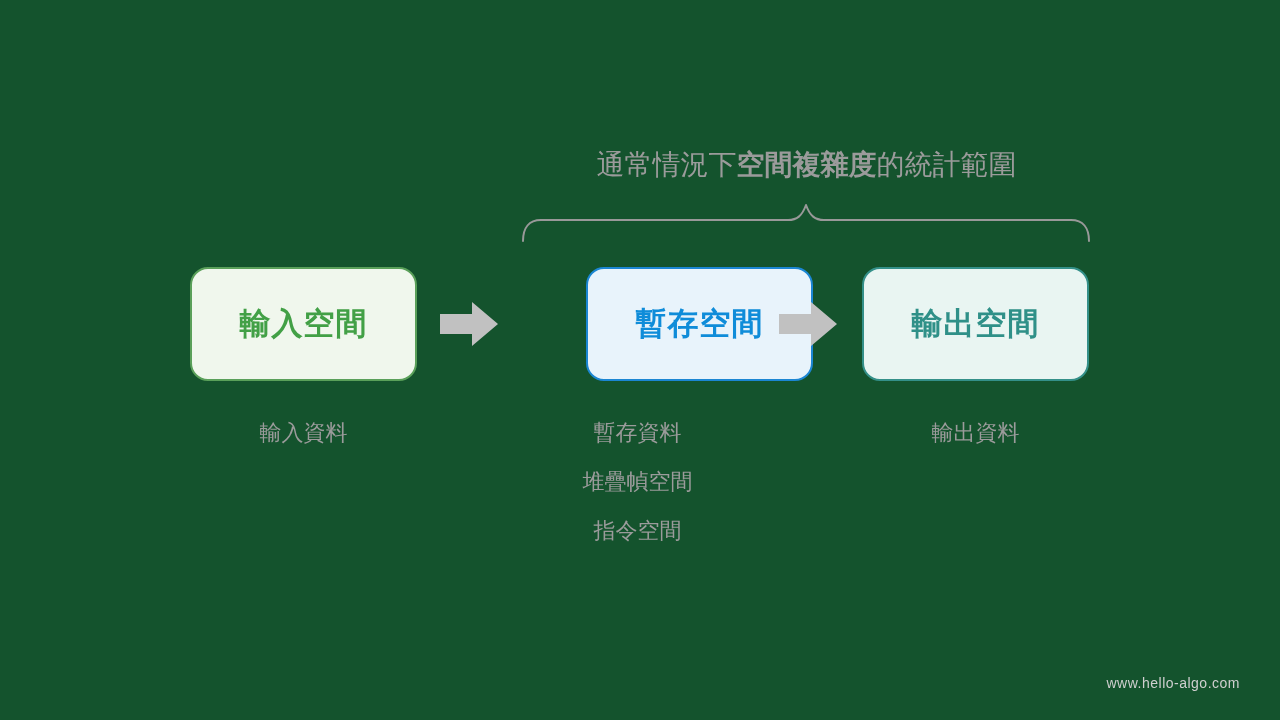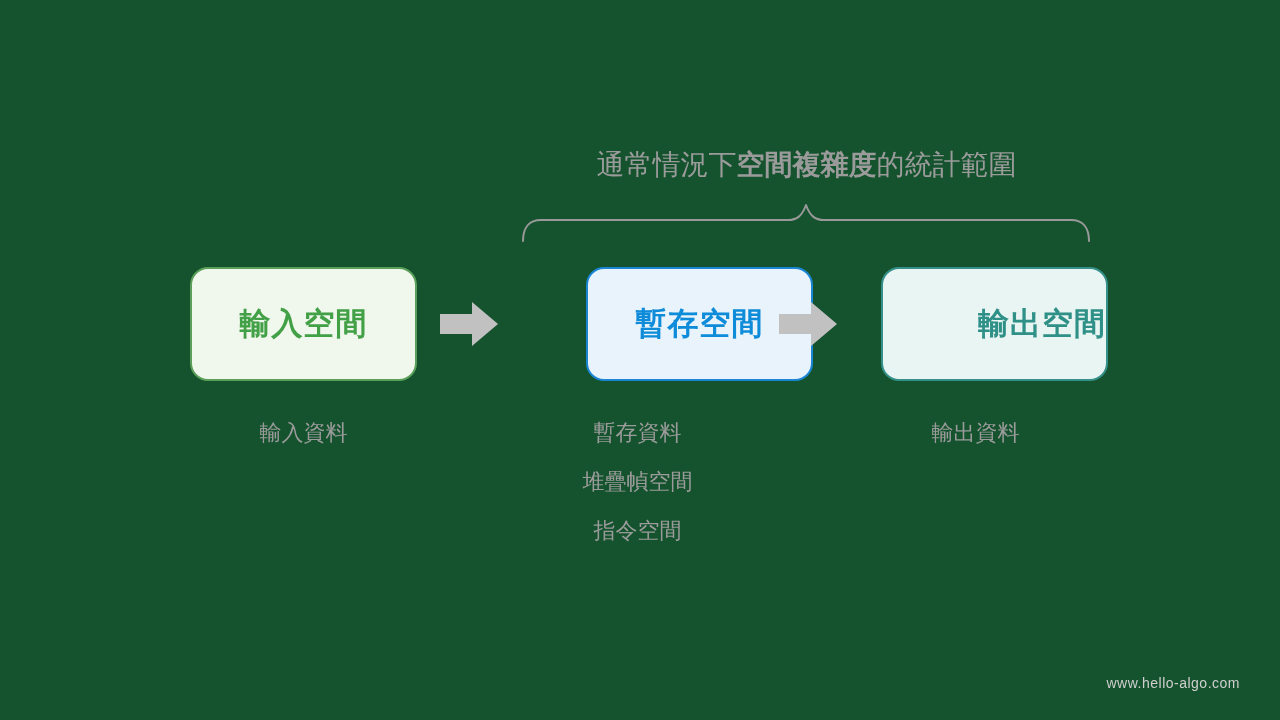--- a/index.html
+++ b/index.html
@@ -61,25 +61,24 @@
     color: var(--input-text, #42a046);
   }
   .box.temp {
     left: 552px;
     border-color: var(--temp-border, #1b86d3);
     background: var(--temp-bg, #e8f3fb);
     color: var(--temp-text, #0f8cd9);
     margin-left: 34px;
   }
   .box.output {
-    left: 881px;
+    left: 862px;
     border-color: var(--output-border, #349089);
     background: var(--output-bg, #e9f5f2);
     color: var(--output-text, #2f9088);
-    justify-content: flex-end;
   }
   .arrow-svg {
     position: absolute;
     top: 302px;
     width: 58px;
     height: 44px;
   }
   .arrow-svg polygon { fill: var(--arrow, #c1c1c1); }
   .arrow-1 { left: 440px; }
   .arrow-2 { left: 779px; }

